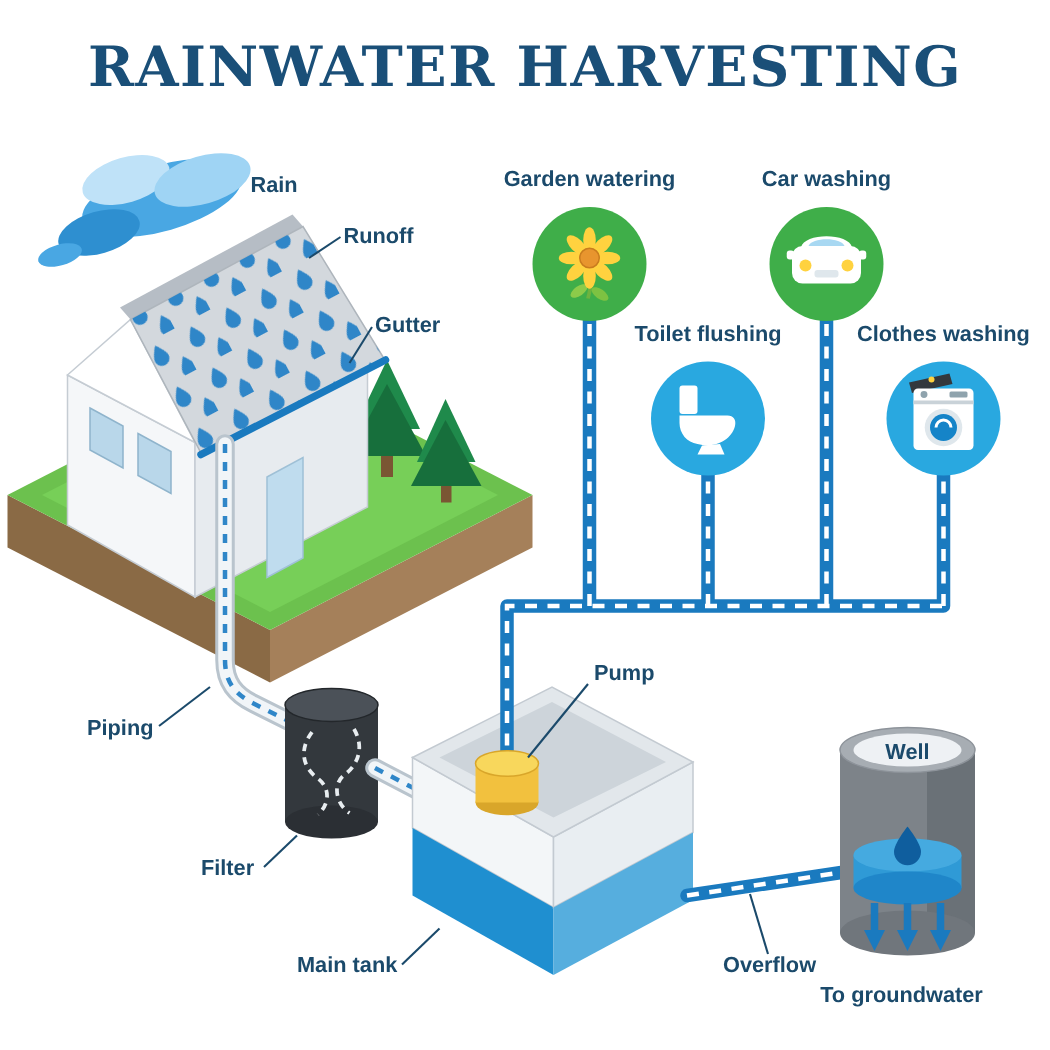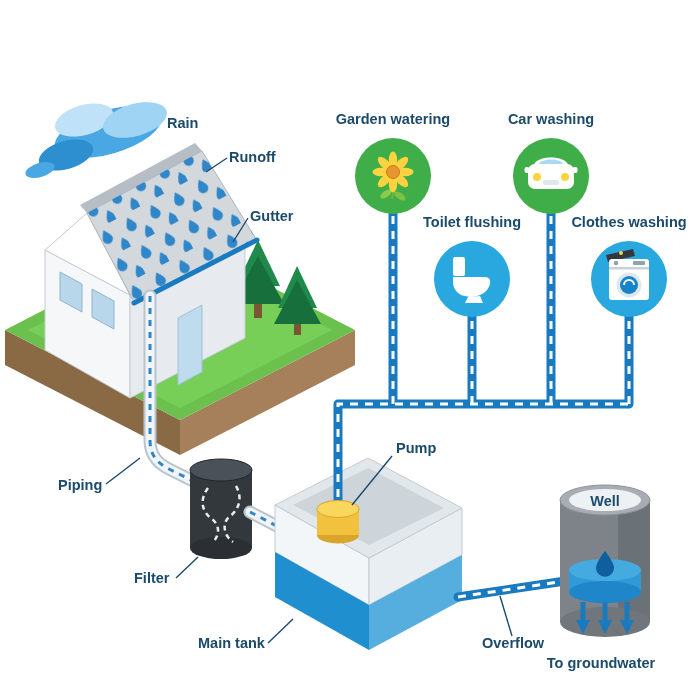--- a/index.html
+++ b/index.html
@@ -9,20 +9,21 @@
          font-family:"DejaVu Serif",serif;font-weight:bold;font-size:37px;
          letter-spacing:1px;color:#1a4f78;}
   svg.scene{position:absolute;left:0;top:0;}
   .lbl{font-family:"Liberation Sans",sans-serif;font-weight:bold;font-size:14.5px;fill:#1b4a6b;}
   .leader{stroke:#1b4a6b;stroke-width:1.4;fill:none;}
 </style>
 </head>
 <body>
 
 <div class="stage">
+  <h1 class="title">RAINWATER HARVESTING</h1>
 
   <svg class="scene" width="700" height="700" viewBox="0 0 700 700">
     <defs>
       <path id="drop" d="M6,0 C6,0 0,7.5 0,11.2 C0,14.5 2.7,17.2 6,17.2 C9.3,17.2 12,14.5 12,11.2 C12,7.5 6,0 6,0 Z"></path>
       <pattern id="roofDrops" width="27" height="31" patternUnits="userSpaceOnUse" patternTransform="rotate(-28)">
         <use href="#drop" fill="#2f86c8" transform="translate(5,4) scale(0.85)"></use>
         <use href="#drop" fill="#2f86c8" transform="translate(18,19) scale(0.85)"></use>
       </pattern>
     </defs>
 

